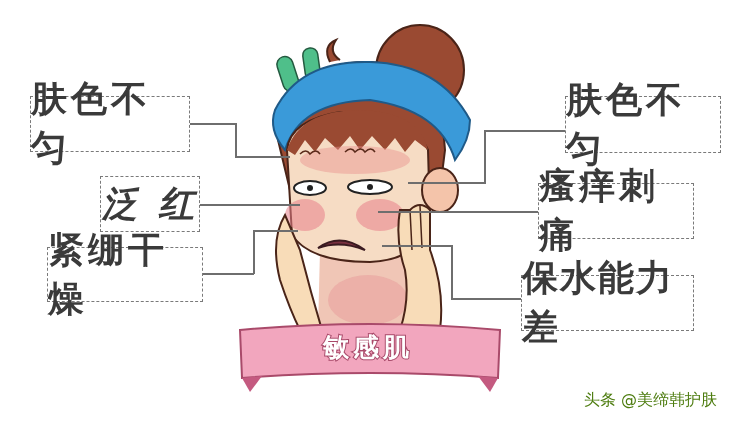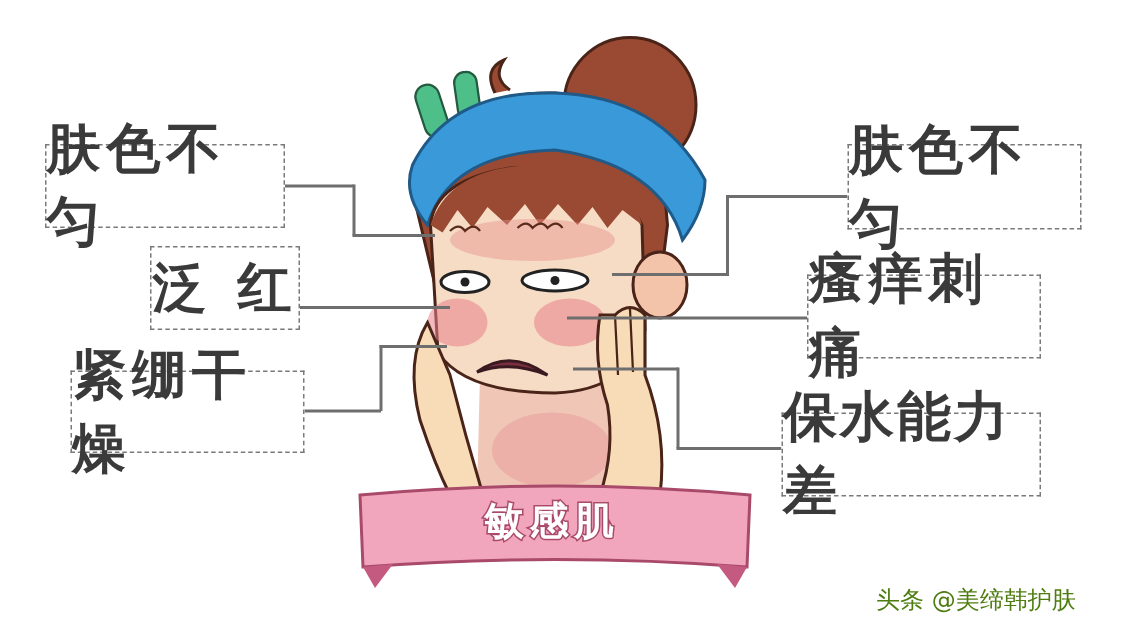--- a/index.html
+++ b/index.html
@@ -99,21 +99,21 @@
 
 <div class="connector" style="left:378px;top:211px;width:160px;height:1.5px;"></div>
 
 <div class="connector" style="left:382px;top:245px;width:70px;height:1.5px;"></div>
 <div class="connector" style="left:451px;top:245px;width:1.5px;height:54px;"></div>
 <div class="connector" style="left:451px;top:298px;width:70px;height:1.5px;"></div>
 
 <div class="label-box" style="left:30px;top:96px;width:160px;height:56px;">
   <span>肤色不匀</span>
 </div>
-<div class="label-box" style="left:100px;top:164px;width:100px;height:56px;">
+<div class="label-box" style="left:100px;top:176px;width:100px;height:56px;font-style:italic;">
   <span>泛 红</span>
 </div>
 <div class="label-box" style="left:47px;top:247px;width:156px;height:55px;">
   <span>紧绷干燥</span>
 </div>
 
 <div class="label-box" style="left:565px;top:96px;width:156px;height:57px;">
   <span>肤色不匀</span>
 </div>
 <div class="label-box" style="left:538px;top:183px;width:156px;height:56px;">

